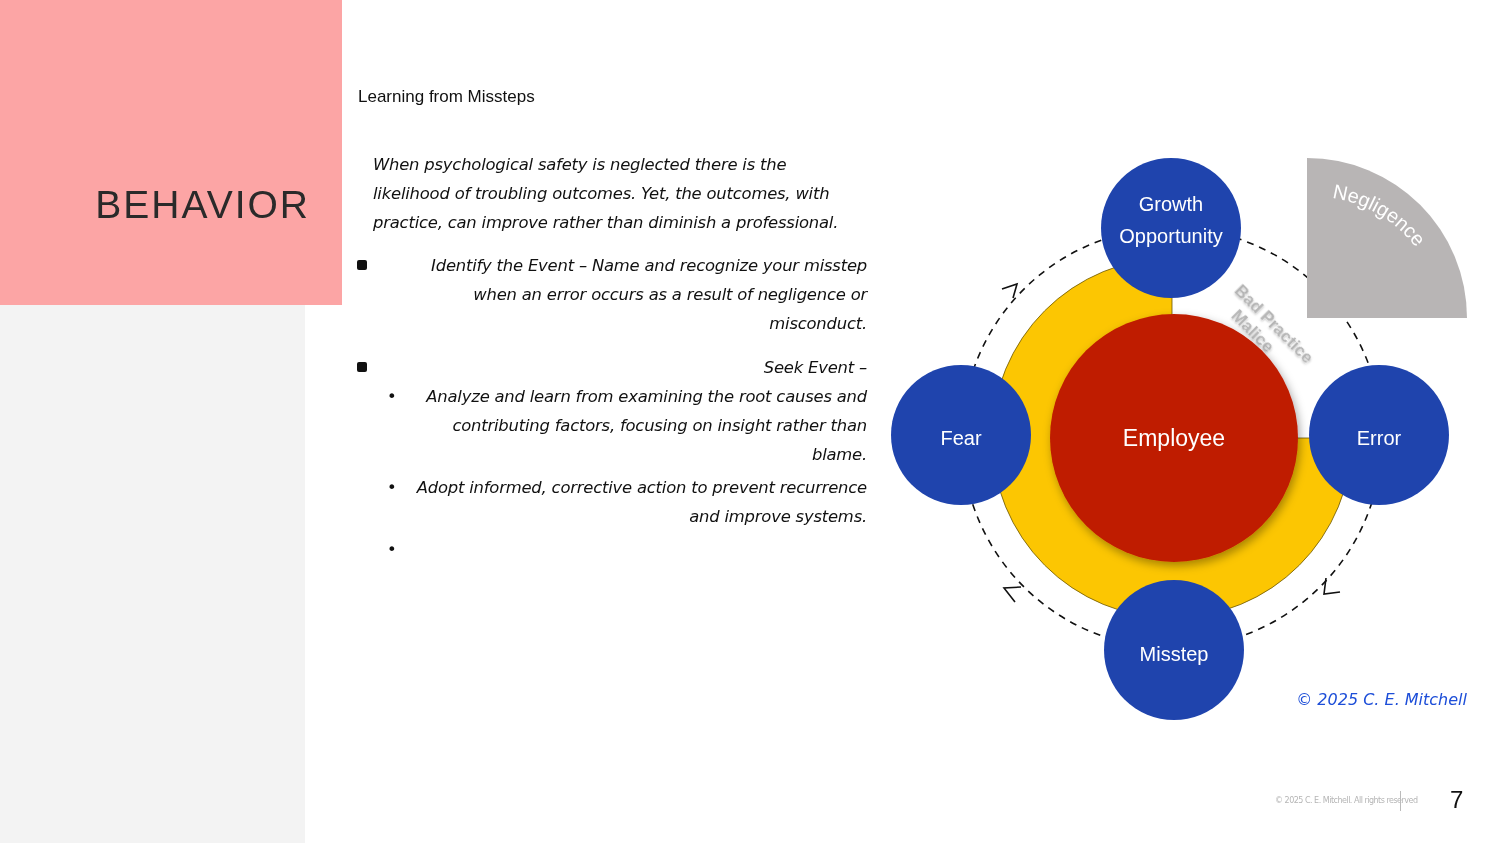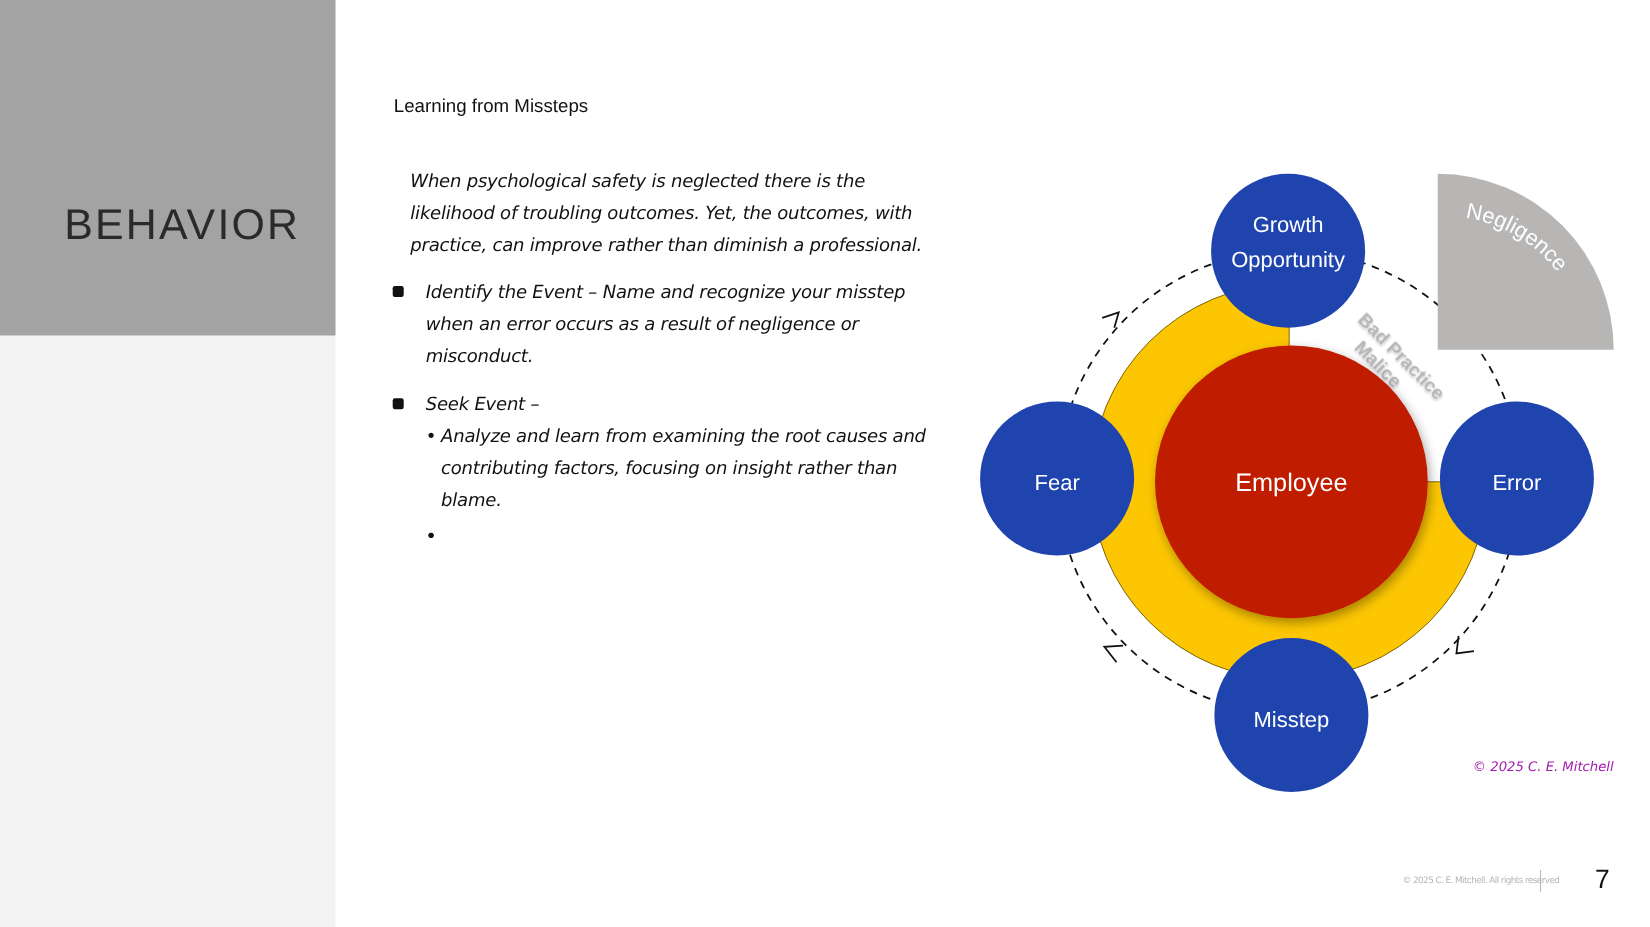--- a/index.html
+++ b/index.html
@@ -1,29 +1,29 @@
 <!DOCTYPE html>
 <html><head>
 <meta charset="utf-8">
 <style>
   html, body { margin:0; padding:0; }
   body { width:1500px; height:843px; position:relative; overflow:hidden; background:#ffffff; font-family:"Liberation Sans", sans-serif; }
   .left-panel { position:absolute; left:0; top:0; width:305px; height:843px; background:#f3f3f3; }
-  .title-block { position:absolute; left:0; top:0; width:305px; height:305px; background:#a3a3a3; }
+  .title-block { position:absolute; left:0; top:0; width:342px; height:305px; background:#fca5a5; }
   .section-title { position:absolute; right:32px; top:182px; text-align:right; font-family:"Liberation Sans", sans-serif; font-size:39px; letter-spacing:2px; line-height:45px; color:#2a2a2a; }
   .section-title span { display:block; }
   .heading { position:absolute; left:358px; top:87px; font-size:17px; color:#111; }
   .body-text { position:absolute; left:357px; top:150px; width:510px; font-family:"DejaVu Sans", sans-serif; font-style:italic; font-size:16.4px; line-height:29px; color:#111; letter-spacing:-0.2px; }
   .para { margin:0 0 14px 16px; }
-  .bullet { position:relative; padding-left:30px; margin:0 0 15px 0; }
+  .bullet { position:relative; padding-left:30px; margin:0 0 15px 0;text-align:right; }
   .bullet-mark { position:absolute; left:0; top:9px; width:10px; height:10px; background:#111; border-radius:2px; }
   .sub-item { position:relative; padding-left:14px; margin:0 0 4px 0; }
   .sub-dot { position:absolute; left:0; top:0; font-style:normal; }
   .diagram { position:absolute; left:880px; top:150px; width:610px; height:580px; }
-  .copyright-diagram { position:absolute; right:33px; top:690px; font-family:"DejaVu Sans", sans-serif; font-style:italic; font-size:12px; color:#a21caf; }
+  .copyright-diagram { position:absolute; right:33px; top:690px; font-family:"DejaVu Sans", sans-serif; font-style:italic; font-size:16px; color:#1d4ed8; }
   .footer-text { position:absolute; left:1275px; top:796px; font-family:"DejaVu Sans", sans-serif; font-size:8px; color:#b5b5b5; letter-spacing:-0.5px; }
   .footer-sep { position:absolute; left:1400px; top:791px; width:1px; height:20px; background:#bbb; }
   .page-num { position:absolute; left:1450px; top:786px; font-size:24px; color:#111; }
 </style>
 </head>
 <body>
 
 <div class="left-panel"></div>
 <div class="title-block">
   <div class="section-title">
@@ -42,20 +42,21 @@
   </div>
   <div class="bullet">
     <span class="bullet-mark"></span>
     <div>Seek Event –</div>
     <div class="sub-item">
       <span class="sub-dot">•</span>
       <span>Analyze and learn from examining the root causes and contributing factors, focusing on insight rather than blame.</span>
     </div>
     <div class="sub-item">
       <span class="sub-dot">•</span>
+      <span>Adopt informed, corrective action to prevent recurrence and improve systems.</span>
     </div>
     <div class="sub-item">
       <span class="sub-dot">•</span>
     </div>
   </div>
 </div>
 
 <svg class="diagram" viewBox="0 0 610 580" width="610" height="580">
   <defs>
     <filter id="shadow" x="-20%" y="-20%" width="140%" height="140%">

